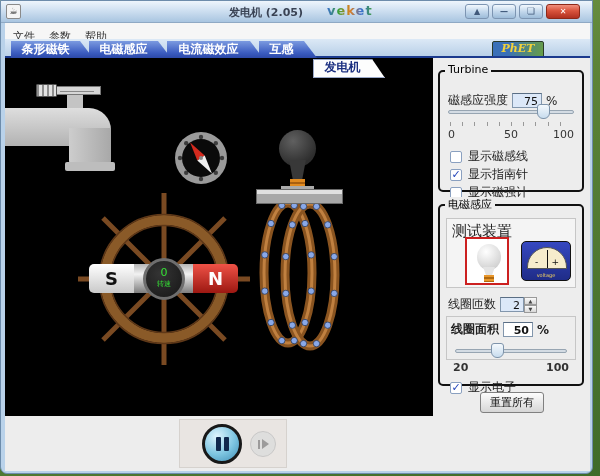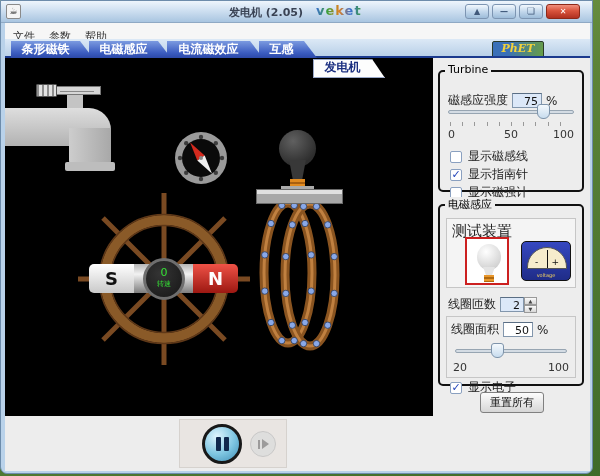--- a/index.html
+++ b/index.html
@@ -22,21 +22,21 @@
   }
   .java-icon {
     position:absolute; left:5px; top:3px; width:15px; height:15px;
     background:#f4f4f4; border:1px solid #8a8a8a; border-radius:2px;
     font-size:9px; line-height:13px; text-align:center;
   }
   .win-title {
     position:absolute; left:228px; top:4px; font-size:11px; font-weight:bold; color:#3a4354;
   }
   .veket-logo {
-    position:absolute; left:315px; top:2px; font-size:13px; font-weight:bold; letter-spacing:1px;
+    position:absolute; left:326px; top:2px; font-size:13px; font-weight:bold; letter-spacing:1px;
     background: linear-gradient(90deg,#3a6fd0,#3fa03a,#e08020,#3a6fd0,#3fa03a);
     -webkit-background-clip:text; background-clip:text; color:transparent;
   }
   .win-btns { position:absolute; right:12px; top:3px; display:flex; gap:3px; }
   .win-btn {
     height:15px; border-radius:3px; border:1px solid #7d95b2;
     background: linear-gradient(180deg,#f2f8fd,#c3d8ec 50%,#9dbcd9);
     font-size:8px; line-height:13px; text-align:center; color:#41597a; width:24px;
   }
   .win-btn.shade::after  { content:"\25B2"; }
@@ -200,21 +200,21 @@
   .volt-needle { position:absolute; left:50%; bottom:0; width:1px; height:18px; background:#111; }
   .volt-minus { position:absolute; left:7px; top:9px; font-size:9px; color:#111; }
   .volt-plus  { position:absolute; right:7px; top:9px; font-size:9px; color:#111; }
   .volt-label { position:absolute; left:0; right:0; bottom:2px; text-align:center; font-size:5px; color:#f0d060; }
   .spinner { display:flex; }
   .spin-btns { display:flex; flex-direction:column; }
   .spin-btn { width:13px; height:8px; background:linear-gradient(180deg,#fafafa,#d8d8d8);
     border:1px solid #9a9a9a; font-size:5px; line-height:6px; text-align:center; color:#444; }
   .spin-btn.up::after { content:"\25B2"; }
   .spin-btn.down::after { content:"\25BC"; }
-  .area-box { left:6px; top:110px; width:130px; height:62px; background:#ededed; }
+  .area-box { left:6px; top:110px; width:130px; height:44px; background:#ededed;font-weight:bold; }
   .reset-btn {
     position:absolute; left:47px; top:334px; width:64px; height:21px;
     background: linear-gradient(180deg,#fdfdfd,#d6d6d6); border:1px solid #808080; border-radius:3px;
     font-size:11px; color:#111; text-align:center; line-height:19px;
   }
   
   .playpanel {
     position:absolute; left:174px; top:361px; width:108px; height:49px;
     background:#e9e5e2; border:1px solid #d6d2ce;
   }

